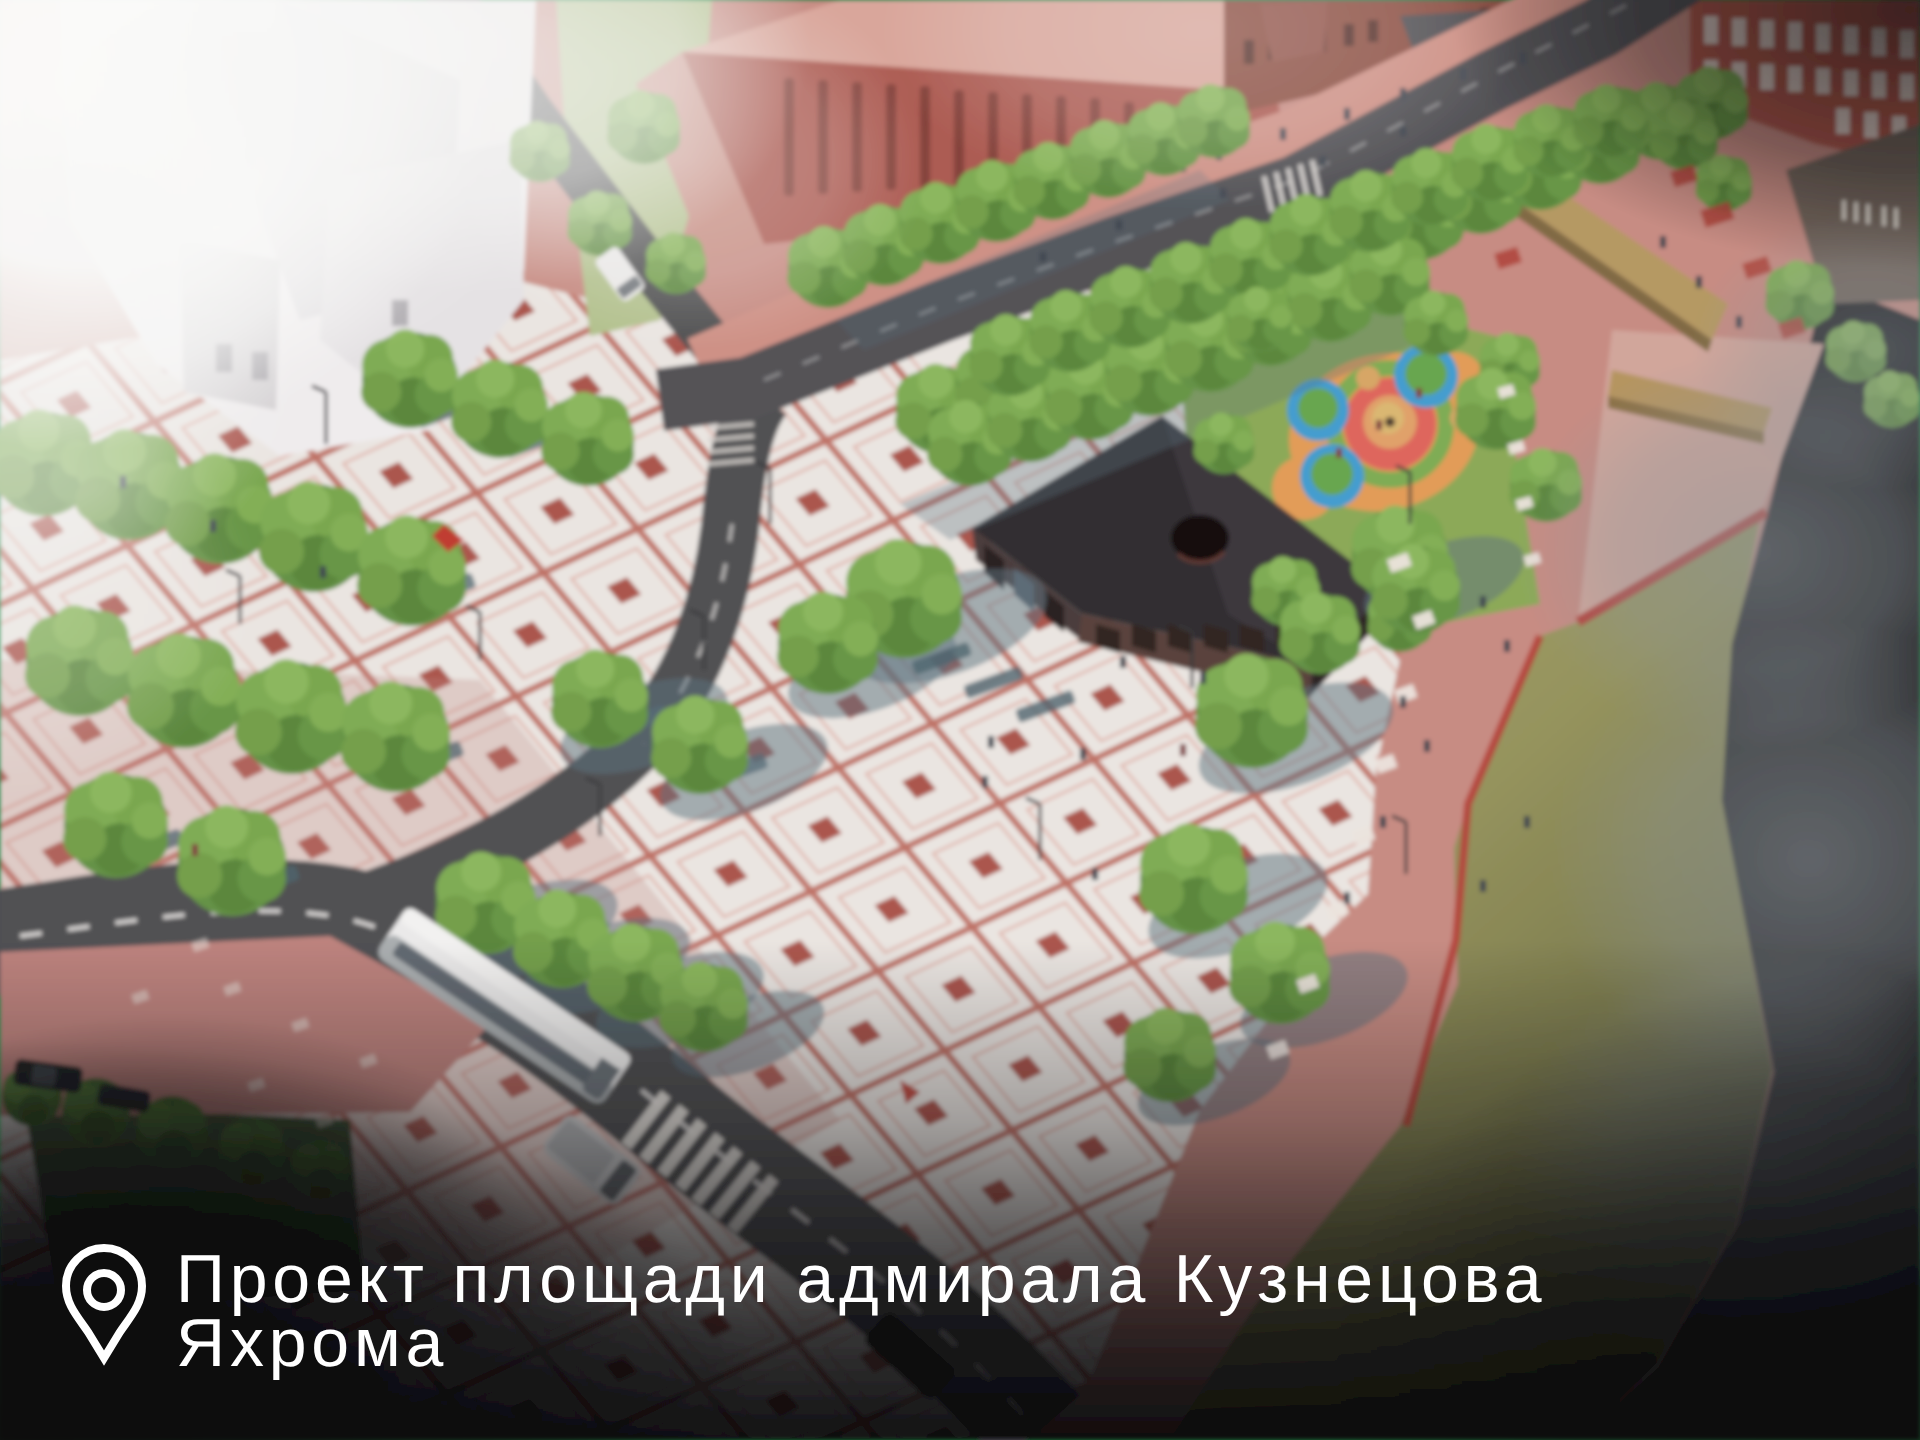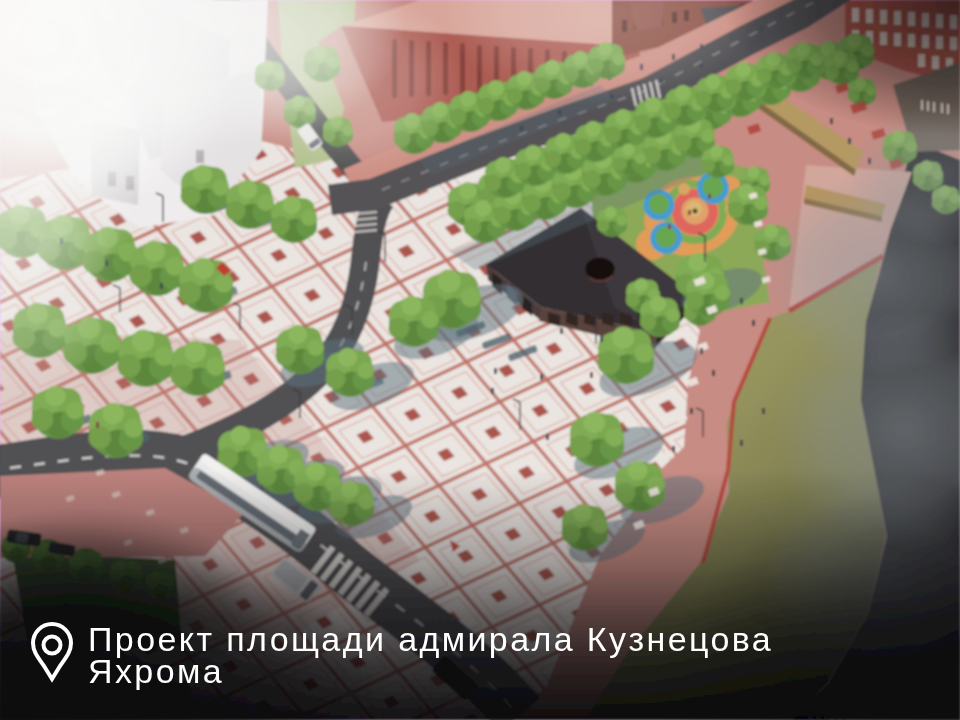--- a/index.html
+++ b/index.html
@@ -1,16 +1,16 @@
 <!DOCTYPE html>
 <html><head>
 <meta charset="utf-8">
 <style>
 html,body{margin:0;padding:0;background:#111;}
-#scene{position:relative;width:960px;height:720px;overflow:hidden;background:#f0abfc;}
+#scene{position:relative;width:960px;height:720px;overflow:hidden;background:#15803d;}
 svg{display:block}
 text{font-family:"Liberation Sans",sans-serif;}
 </style>
 </head>
 <body>
 <div id="scene">
 <svg width="960" height="720" viewBox="0 0 960 720">
 <defs>
 <filter id="blurall" x="-2%" y="-2%" width="104%" height="104%">
           <feGaussianBlur stdDeviation="1.0"></feGaussianBlur>

